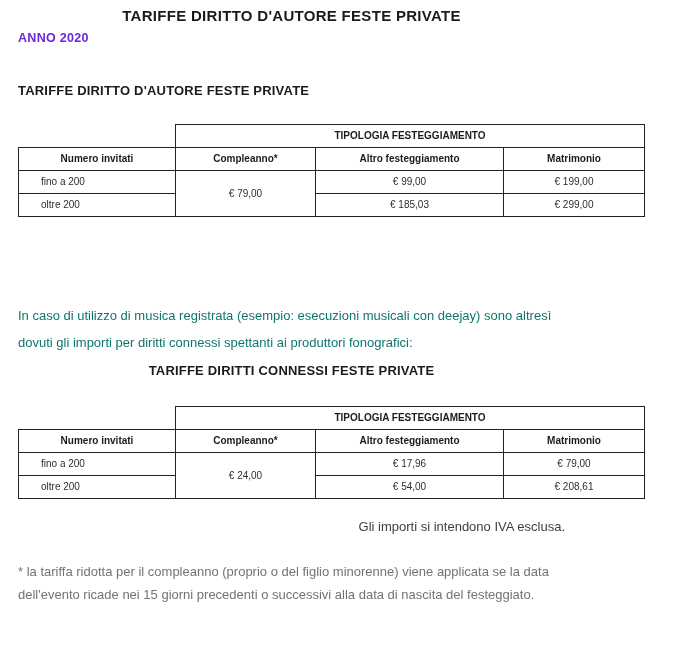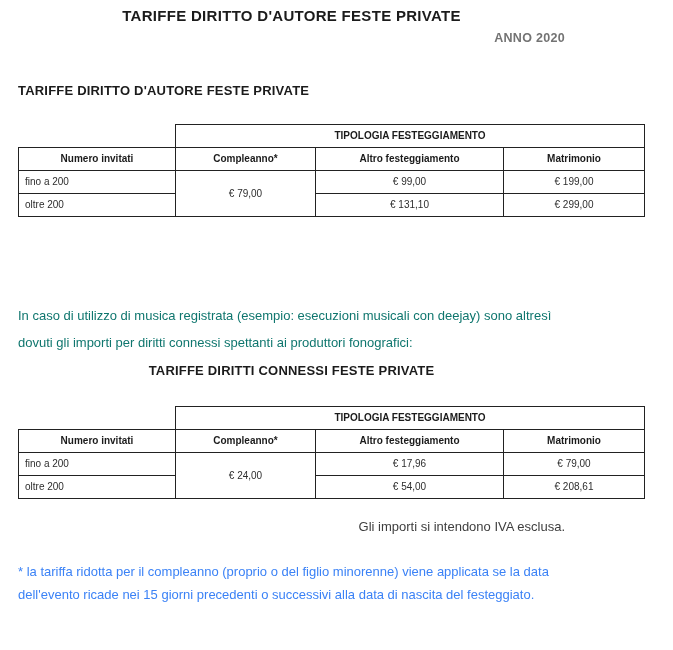--- a/index.html
+++ b/index.html
@@ -18,25 +18,25 @@
     padding: 7px 18px 0 18px;
   }
   .doc-title {
     text-align: center;
     font-size: 15px;
     font-weight: 700;
     letter-spacing: 0.3px;
     color: #1b1b1b;
   }
   .doc-subtitle {
-    text-align: right;
+    text-align: left;
     font-size: 12.5px;
     font-weight: 700;
     letter-spacing: 0.3px;
-    color: #737373;
+    color: #6d28d9;
     margin-top: 7px;
   }
   .section-heading {
     font-size: 13px;
     font-weight: 700;
     letter-spacing: 0.2px;
     color: #1b1b1b;
     margin: 0;
   }
   .heading-autore   { margin-top: 38px; }
@@ -60,21 +60,21 @@
     padding: 3px 4px;
   }
   .tariff th {
     font-weight: 700;
     color: #1b1b1b;
     text-align: center;
   }
   .tariff td { color: #2d2d2d; }
   .tariff td.cell-label {
     text-align: left;
-    padding-left: 6px;
+    padding-left: 22px;
   }
   .tariff td.cell-price {
     text-align: center;
     vertical-align: middle;
   }
   .tariff td.blank-cell { border: none; }
 
   .para {
     font-size: 13px;
     line-height: 27px;
@@ -83,21 +83,21 @@
   }
   .note-iva {
     font-size: 13px;
     color: #3e3e3e;
     margin: 20px 0 0 0;
     text-align: right;
   }
   .note-footnote {
     font-size: 13px;
     line-height: 23px;
-    color: #3b82f6;
+    color: #737373;
     margin: 26px 0 0 0;
   }
 </style>
 </head>
 <body>
 
 <div class="page">
 
   <div class="doc-title">TARIFFE DIRITTO D'AUTORE FESTE PRIVATE</div>
   <div class="doc-subtitle">ANNO 2020</div>
@@ -123,21 +123,21 @@
         <th>Matrimonio</th>
       </tr>
       <tr>
         <td class="cell-label">fino a 200</td>
         <td class="cell-price" rowspan="2">€ 79,00</td>
         <td class="cell-price">€ 99,00</td>
         <td class="cell-price">€ 199,00</td>
       </tr>
       <tr>
         <td class="cell-label">oltre 200</td>
-        <td class="cell-price">€ 131,10</td>
+        <td class="cell-price">€ 185,03</td>
         <td class="cell-price">€ 299,00</td>
       </tr>
     </tbody>
   </table>
 
   <p class="para">In caso di utilizzo di musica registrata (esempio: esecuzioni musicali con deejay) sono altresì dovuti gli importi per diritti connessi spettanti ai produttori fonografici:</p>
 
   <h2 class="section-heading heading-connessi">TARIFFE DIRITTI CONNESSI FESTE PRIVATE</h2>
 
   <table class="tariff tariff-connessi">

